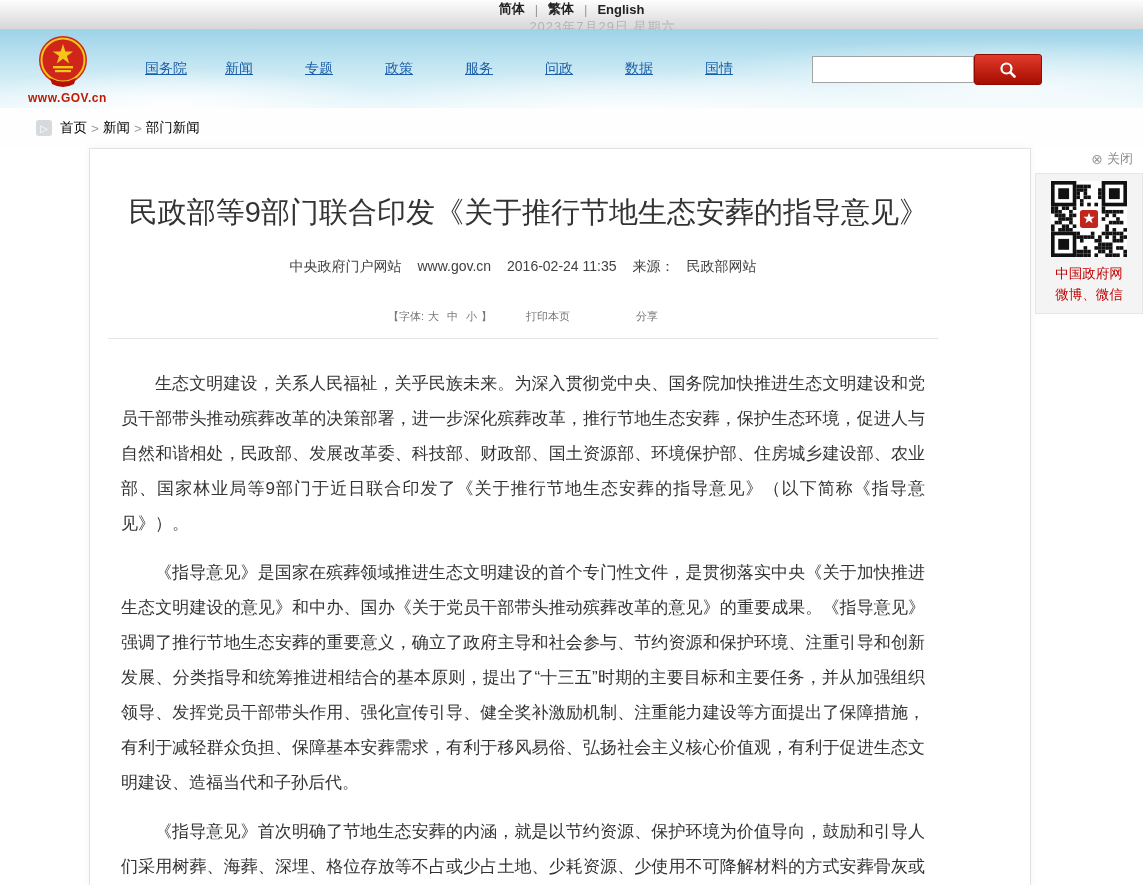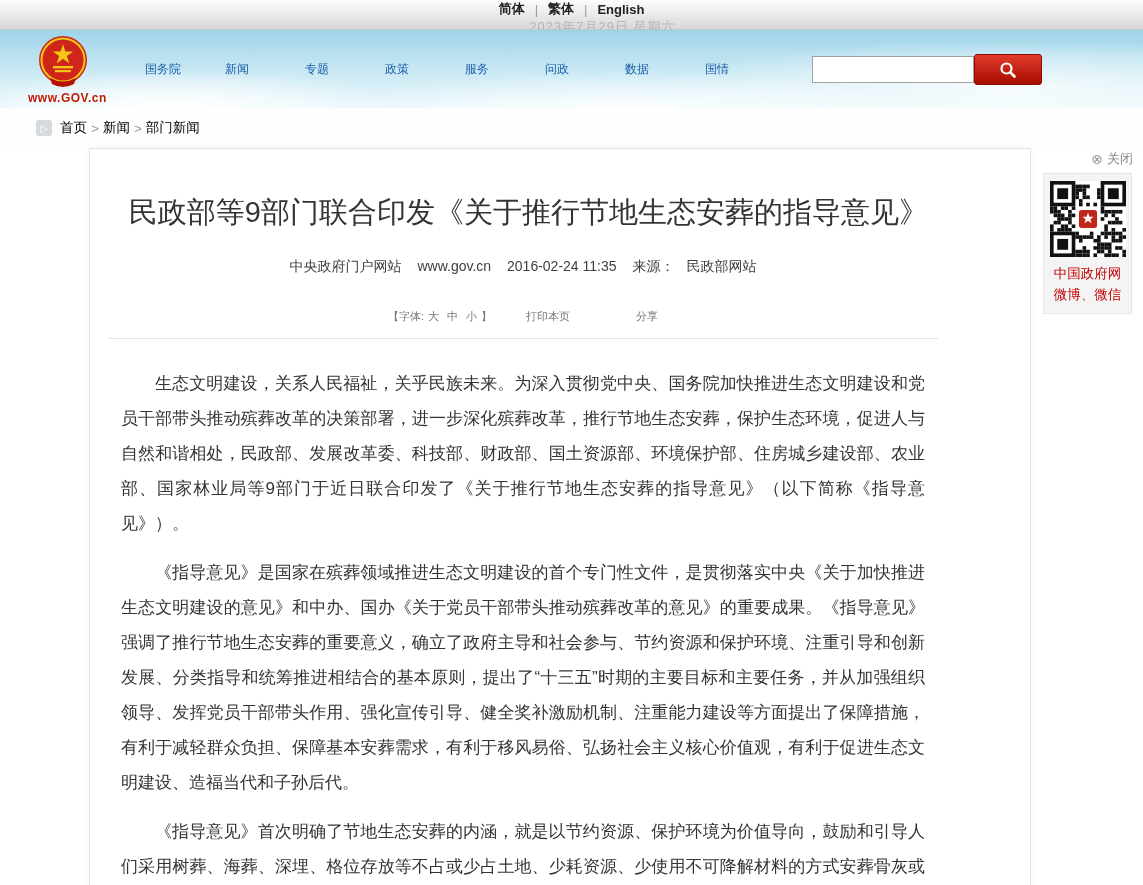--- a/index.html
+++ b/index.html
@@ -23,21 +23,21 @@
       radial-gradient(ellipse 320px 50px at 15% 95%, rgba(255,255,255,.95), transparent 70%),
       radial-gradient(ellipse 420px 60px at 55% 105%, rgba(255,255,255,.85), transparent 70%),
       radial-gradient(ellipse 500px 70px at 88% 75%, rgba(255,255,255,.75), transparent 70%),
       linear-gradient(180deg,#9ed3e8 0%, #c3e6f2 45%, #ecf8fc 100%);
   }
   .logo { position:absolute; left:28px; top:4px; width:70px; text-align:center; cursor:pointer; }
   .logo .emblem { display:block; margin:0 auto; }
   .logo .logo-text { display:block; margin-top:1px; font-size:12px; font-weight:bold;
     color:#c11a00; letter-spacing:.5px; }
   .nav { position:absolute; left:145px; top:0; height:78px; display:flex; align-items:center; }
-  .nav .nav-item { width:80px; font-size:12px; color:#1c5fa8; cursor:pointer; white-space:nowrap; }
+  .nav .nav-item { width:80px; font-size:14px; color:#1c5fa8; cursor:pointer; white-space:nowrap;text-decoration:underline; }
   .search { position:absolute; right:101px; top:24px; display:flex; align-items:center; }
   .search input { width:162px; height:27px; border:1px solid #a3a3a3; background:#fff;
     padding:0 6px; font-size:13px; outline:none; }
   .search .search-btn { width:68px; height:31px; margin-left:0;
     background:linear-gradient(#e23a2b,#a50d00); border:1px solid #8f0a00; border-radius:3px;
     display:flex; align-items:center; justify-content:center; cursor:pointer; }
 
   
   .breadcrumb { height:40px; display:flex; align-items:center; padding-left:36px;
     font-size:13.5px; color:#9b9b9b; background:#fefefe; }
@@ -65,21 +65,21 @@
   .divider { margin:14px 0 0 0; border-top:1px solid #e4e4e4; }
   .article-body { padding:13px 13px 0 13px; }
   .article-body p { font-size:17px; color:#333; line-height:35px; text-align:justify;
     text-indent:2em; margin-top:14px; }
 
   
   .qr-widget { position:absolute; right:8px; top:150px; width:100px; }
   .qr-close { display:flex; justify-content:flex-end; align-items:center; gap:4px;
     font-size:13px; color:#8a8a8a; cursor:pointer; padding-right:2px; }
   .qr-close .close-icon { font-size:14px; color:#9a9a9a; }
-  .qr-box { margin-top:5px; width:89px; background:#f4f4f4; border:1px solid #e6e6e6;
+  .qr-box { margin-top:5px; width:108px; background:#f4f4f4; border:1px solid #e6e6e6;
     padding:7px 4px 8px 4px; text-align:center; margin-left:auto; margin-right:3px; }
   .qr-box svg { display:block; margin:0 auto; background:#fff; }
   .qr-caption { margin-top:6px; font-size:13.5px; color:#c00000; line-height:21px; }
 </style>
 </head>
 <body>
 
 <div class="topbar">
   <div class="lang-group">
     <a class="lang-link">简体</a>

